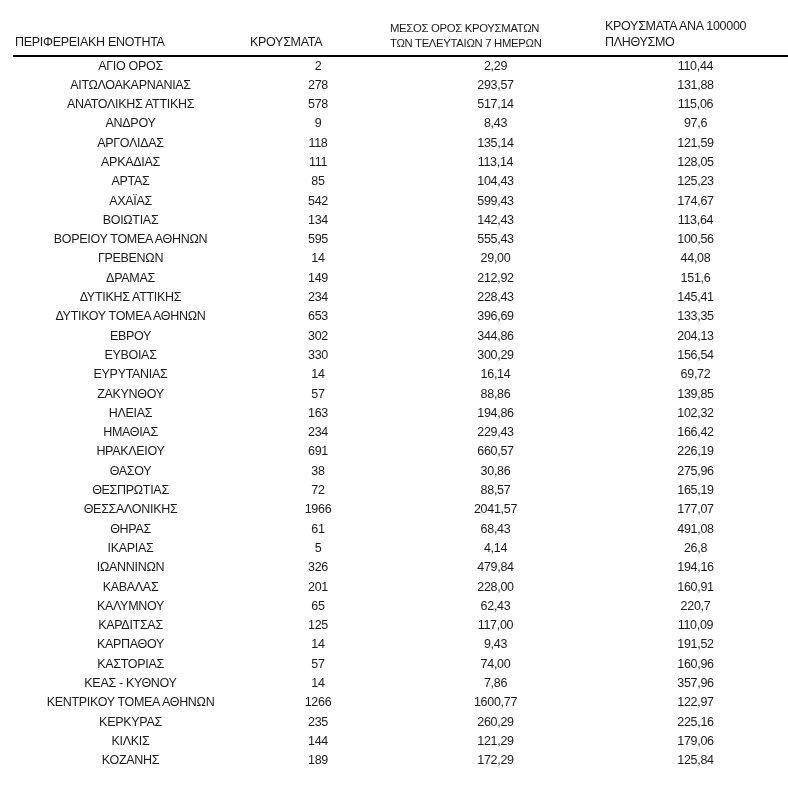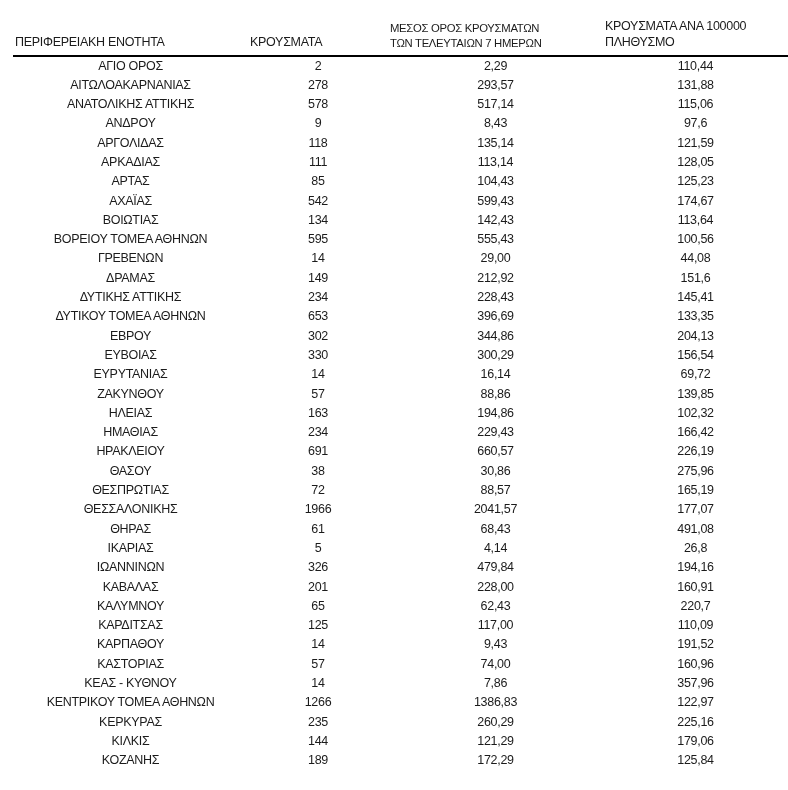--- a/index.html
+++ b/index.html
@@ -264,21 +264,21 @@
       </tr>
       <tr>
         <td>ΚΕΑΣ - ΚΥΘΝΟΥ</td>
         <td>14</td>
         <td>7,86</td>
         <td>357,96</td>
       </tr>
       <tr>
         <td>ΚΕΝΤΡΙΚΟΥ ΤΟΜΕΑ ΑΘΗΝΩΝ</td>
         <td>1266</td>
-        <td>1386,83</td>
+        <td>1600,77</td>
         <td>122,97</td>
       </tr>
       <tr>
         <td>ΚΕΡΚΥΡΑΣ</td>
         <td>235</td>
         <td>260,29</td>
         <td>225,16</td>
       </tr>
       <tr>
         <td>ΚΙΛΚΙΣ</td>

